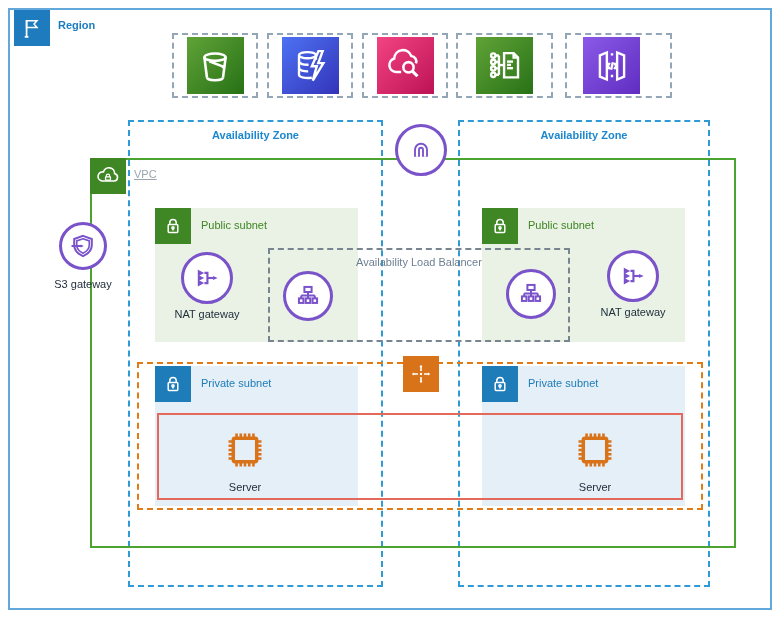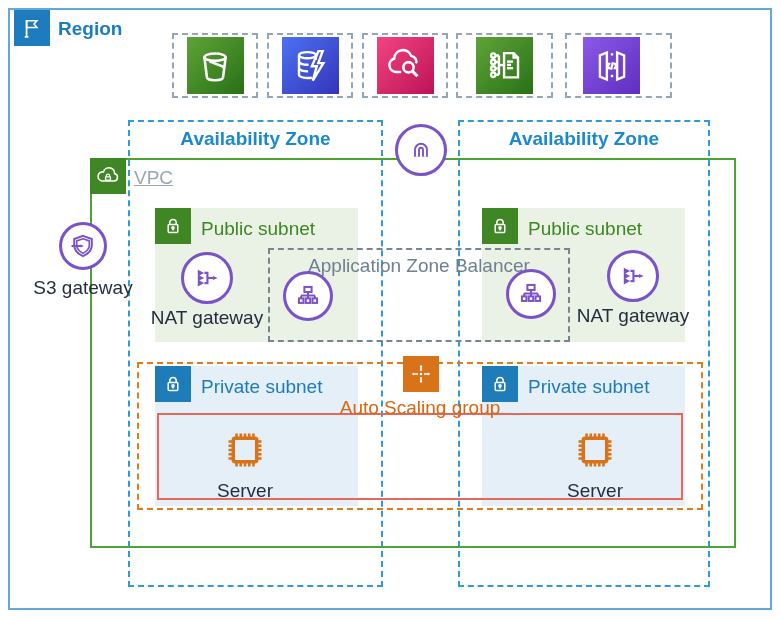--- a/index.html
+++ b/index.html
@@ -1,21 +1,21 @@
 <!DOCTYPE html>
 <html><head>
 <meta charset="utf-8">
 <style>
   html,body{margin:0;padding:0;background:#fff;}
   #canvas{
     position:relative;width:780px;height:618px;background:#ffffff;
     font-family:"Liberation Sans", sans-serif;color:#232F3E;overflow:hidden;
   }
   .abs{position:absolute;box-sizing:border-box;}
-  .lbl{font-size:19px;line-height:1.1;white-space:nowrap;}
+  .lbl{font-size:11px;line-height:1.1;white-space:nowrap;}
   .bold{font-weight:bold;}
   .ctr{text-align:center;}
   
   .region-box{left:8px;top:8px;width:764px;height:602px;border:2px solid #62A8DA;}
   .svc-box{top:33px;height:65px;border:2px dashed #93A6B7;background:#fff;
            display:flex;align-items:center;justify-content:center;}
   .az{border:2px dashed #2E9BD6;}
   .vpc-box{left:90px;top:158px;width:646px;height:390px;border:2px solid #4CA330;}
   .subnet{width:203px;height:134px;background:#E9F2E4;}
   .subnet.private{height:140px;background:#E4EFF7;}
@@ -123,21 +123,21 @@
       <path d="M10.6 12.8 v-1 a1.4 1.4 0 0 1 2.8 0 v1" stroke-width="1.1"></path>
       <rect x="9.9" y="12.8" width="4.2" height="2.8" rx="0.4" stroke-width="1.1"></rect>
     </svg>
   </div>
   <div class="abs lbl" style="left:134px;top:168px;color:#9AA5AD;text-decoration:underline;">VPC</div>
 
   <div class="abs subnet" style="left:155px;top:208px;"></div>
   <div class="abs subnet" style="left:482px;top:208px;"></div>
 
   <div class="abs alb-box"></div>
-  <div class="abs lbl ctr" style="left:268px;top:256px;width:302px;color:#6E7F91;">Application Zone Balancer</div>
+  <div class="abs lbl ctr" style="left:268px;top:256px;width:302px;color:#6E7F91;">Availability Load Balancer</div>
 
   <div class="abs asg-box"></div>
 
   <div class="abs subnet private" style="left:155px;top:366px;"></div>
   <div class="abs subnet private" style="left:482px;top:366px;"></div>
 
   <div class="abs sg-box"></div>
 
   <div class="abs sq36" style="left:155px;top:208px;background:#3F8624;">
     <svg width="24" height="24" viewBox="0 0 24 24" fill="none" stroke="#fff" stroke-width="1.5">
@@ -238,21 +238,20 @@
   <div class="abs sq36" style="left:403px;top:356px;background:#D9731A;">
     <svg width="26" height="26" viewBox="0 0 24 24" fill="none" stroke="#fff" stroke-width="1.5">
       <circle cx="12" cy="12" r="1.1" fill="#fff" stroke="none"></circle>
       <path d="M12 9.2 V4.8 M12 14.8 V19.2 M9.2 12 H4.8 M14.8 12 H19.2"></path>
       <path d="M10.6 5.6 L12 3.4 L13.4 5.6 Z" fill="#fff" stroke="none"></path>
       <path d="M10.6 18.4 L12 20.6 L13.4 18.4 Z" fill="#fff" stroke="none"></path>
       <path d="M5.6 10.6 L3.4 12 L5.6 13.4 Z" fill="#fff" stroke="none"></path>
       <path d="M18.4 10.6 L20.6 12 L18.4 13.4 Z" fill="#fff" stroke="none"></path>
     </svg>
   </div>
-  <div class="abs lbl ctr" style="left:320px;top:398px;width:200px;color:#D86613;">Auto Scaling group</div>
 
   <div class="abs" style="left:219px;top:424px;">
     <svg width="52" height="52" viewBox="0 0 24 24" fill="none" stroke="#D9731A" stroke-width="1.6">
       <rect x="6.6" y="6.6" width="10.8" height="10.8" rx="0.8"></rect>
       <g stroke-width="1.2">
         <path d="M8.1 4.4 V6.6 M10.05 4.4 V6.6 M12 4.4 V6.6 M13.95 4.4 V6.6 M15.9 4.4 V6.6"></path>
         <path d="M8.1 17.4 V19.6 M10.05 17.4 V19.6 M12 17.4 V19.6 M13.95 17.4 V19.6 M15.9 17.4 V19.6"></path>
         <path d="M4.4 8.1 H6.6 M4.4 10.05 H6.6 M4.4 12 H6.6 M4.4 13.95 H6.6 M4.4 15.9 H6.6"></path>
         <path d="M17.4 8.1 H19.6 M17.4 10.05 H19.6 M17.4 12 H19.6 M17.4 13.95 H19.6 M17.4 15.9 H19.6"></path>
       </g>

